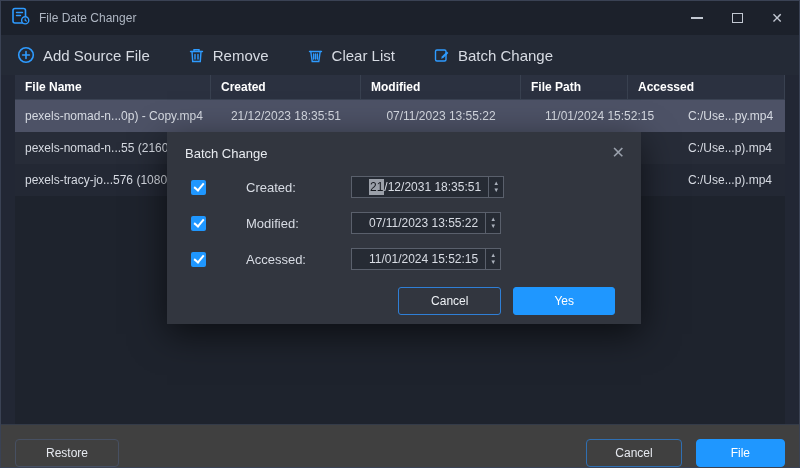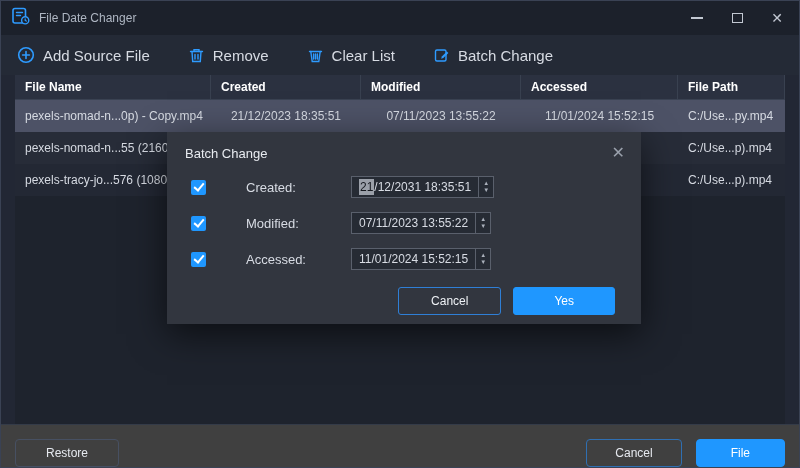--- a/index.html
+++ b/index.html
@@ -82,21 +82,21 @@
   .checkbox::after {
     content:""; position:absolute; left:4.5px; top:1.5px; width:4px; height:8px;
     border:solid #ffffff; border-width:0 2px 2px 0; transform:rotate(40deg);
   }
   .field-label { color:#d8dce4; font-size:13px; width:74px; }
   .datetime {
     display:flex; align-items:stretch; height:22px;
     background:#262b34; border:1px solid #5a606c;
   }
   .datetime .val {
-    display:flex; align-items:center; font-size:12px; color:#d8dce4; padding:0 7px;
+    display:flex; align-items:center; font-size:12px; color:#d8dce4; padding:0 7px;margin-left:10px;
   }
   .sel { background:#9ba0a9; color:#16191f; padding:1px 1px; }
   .spinner {
     width:15px; border-left:1px solid #5a606c; display:flex; flex-direction:column;
     align-items:center; justify-content:center; color:#aab0bb; cursor:default;
   }
   .spinner span { font-size:6px; line-height:7px; }
   .dialog-buttons { display:flex; justify-content:flex-end; gap:12px; padding:16px 26px 0 0; }
   .btn-dialog-cancel { background:transparent; border:1px solid #2f7fd6; color:#eef1f5; border-radius:3px; padding:6px 32px; font-size:12px; }
   .btn-dialog-yes { background:#1f97ff; border:1px solid #1f97ff; color:#ffffff; border-radius:3px; padding:6px 40px; font-size:12px; }
@@ -169,22 +169,22 @@
       </span>
       <span>Batch Change</span>
     </div>
   </div>
 
   <div class="table-wrap">
     <div class="thead">
       <div class="th c0">File Name</div>
       <div class="th c1">Created</div>
       <div class="th c2">Modified</div>
+      <div class="th c4">File Path</div>
       <div class="th c3">Accessed</div>
-      <div class="th c4">File Path</div>
     </div>
 
     <div class="tr selected">
       <div class="td c0">pexels-nomad-n...0p) - Copy.mp4</div>
       <div class="td c1 center">21/12/2023 18:35:51</div>
       <div class="td c2 center">07/11/2023 13:55:22</div>
       <div class="td c3 center">11/01/2024 15:52:15</div>
       <div class="td c4">C:/Use...py.mp4</div>
     </div>
 

